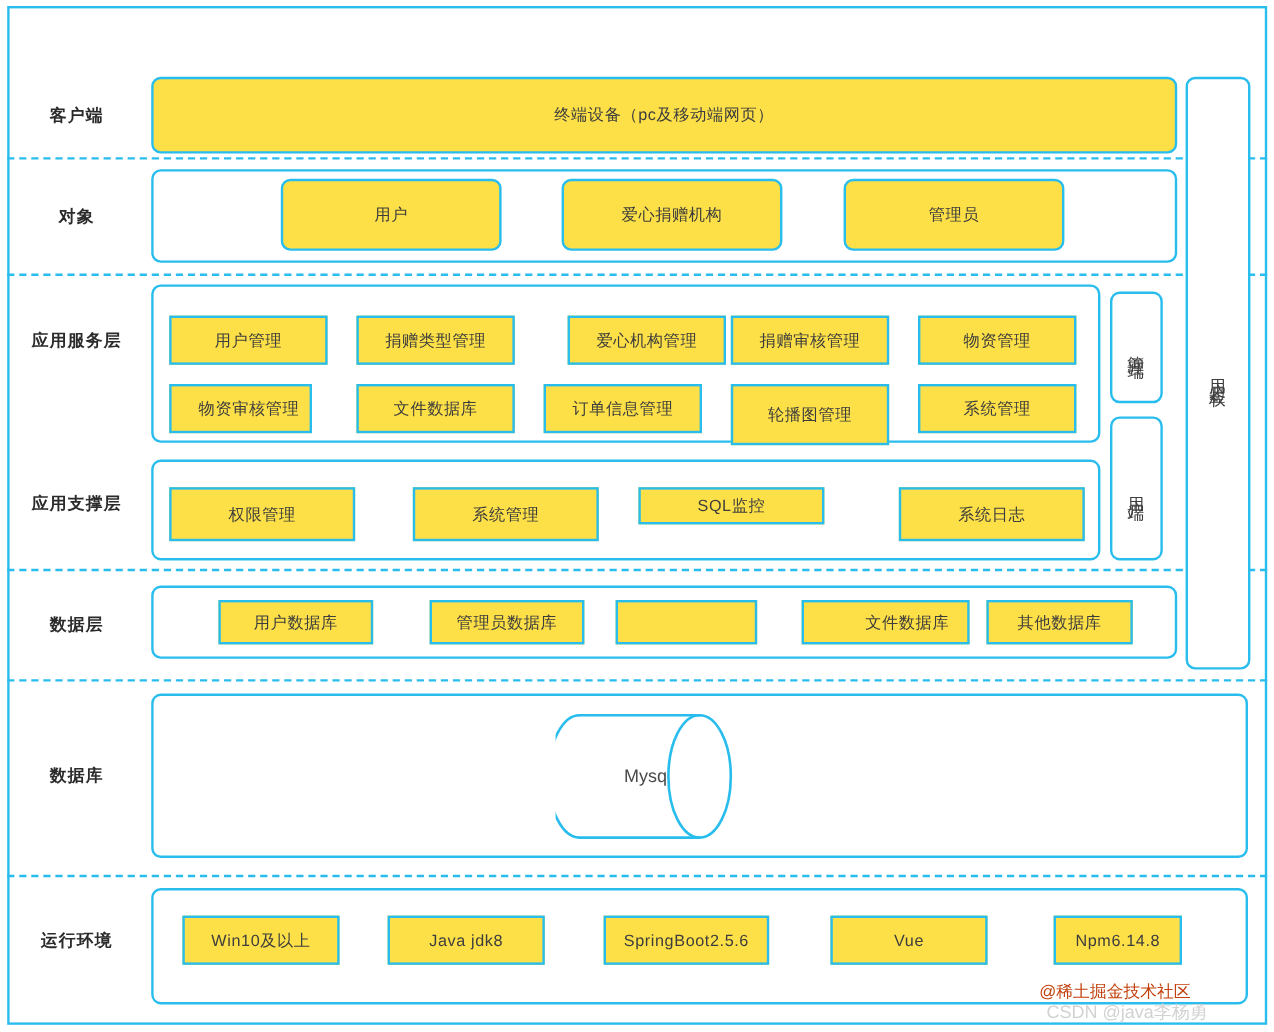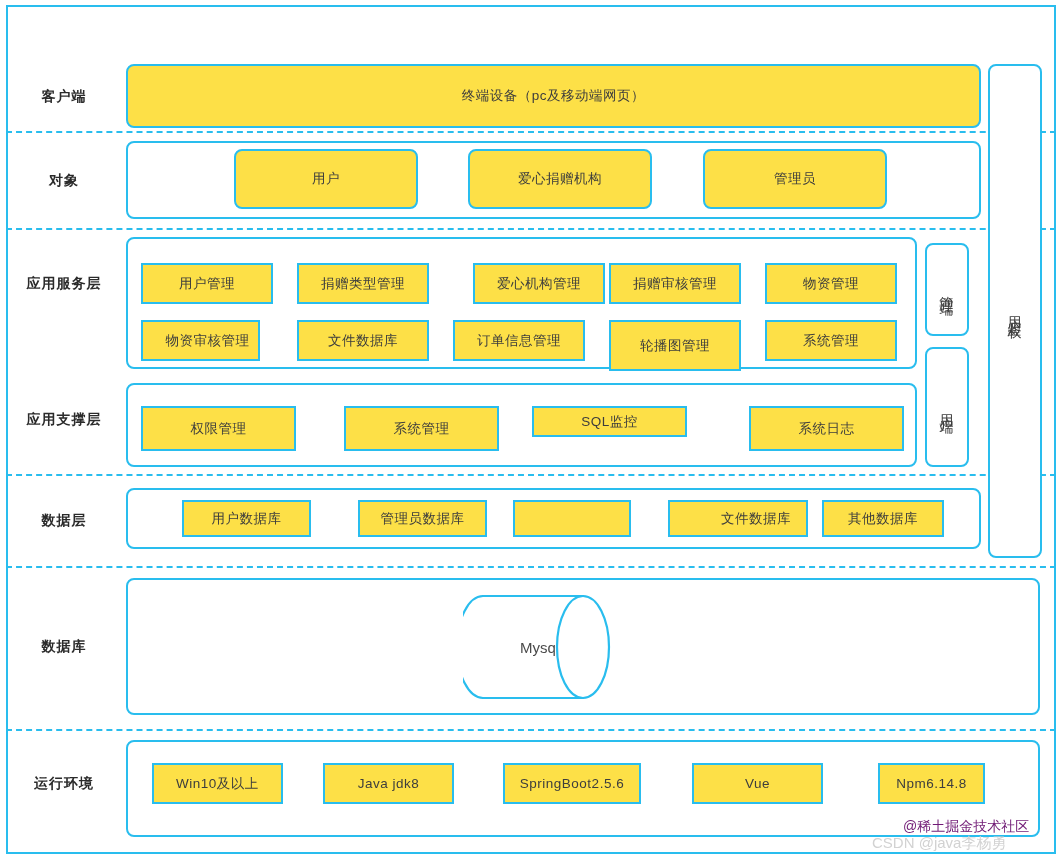--- a/index.html
+++ b/index.html
@@ -141,22 +141,21 @@
   .watermark {
     position: absolute;
     color: #c9c9c9;
     white-space: nowrap;
     pointer-events: none;
   }
   .wm-juejin {
     left: 866px;
     top: 818px;
     font-size: 14px;
-    color: #701a75;
-    margin-left: 37px;
+    color: #c2410c;
   }
   .wm-csdn {
     left: 872px;
     top: 834px;
     font-size: 15px;
     color: #d2d2d2;
   }
 </style>
 </head>
 <body>

